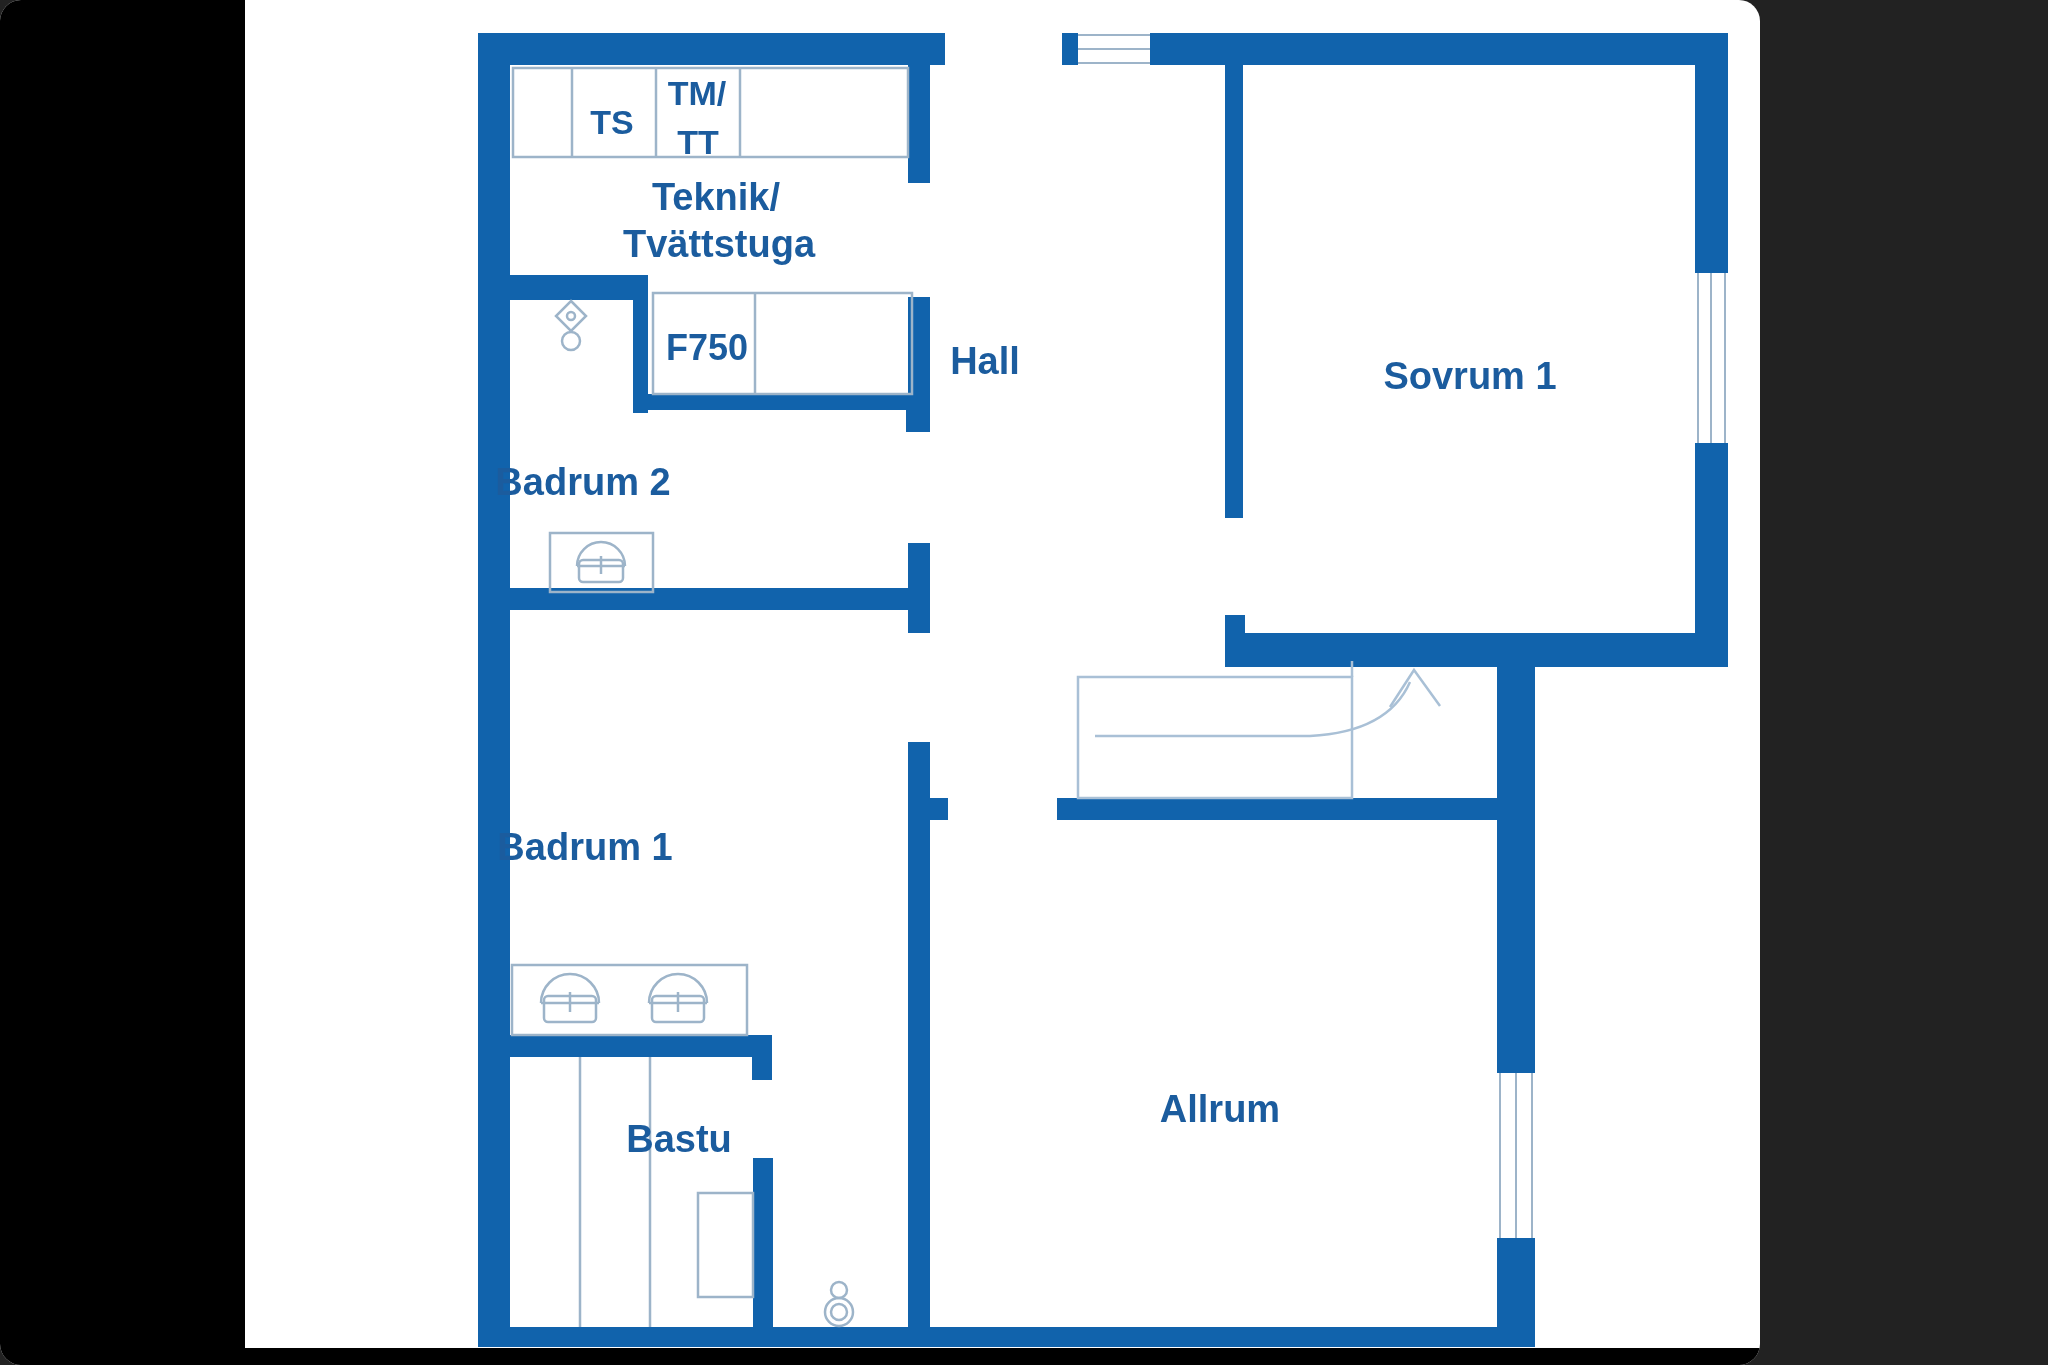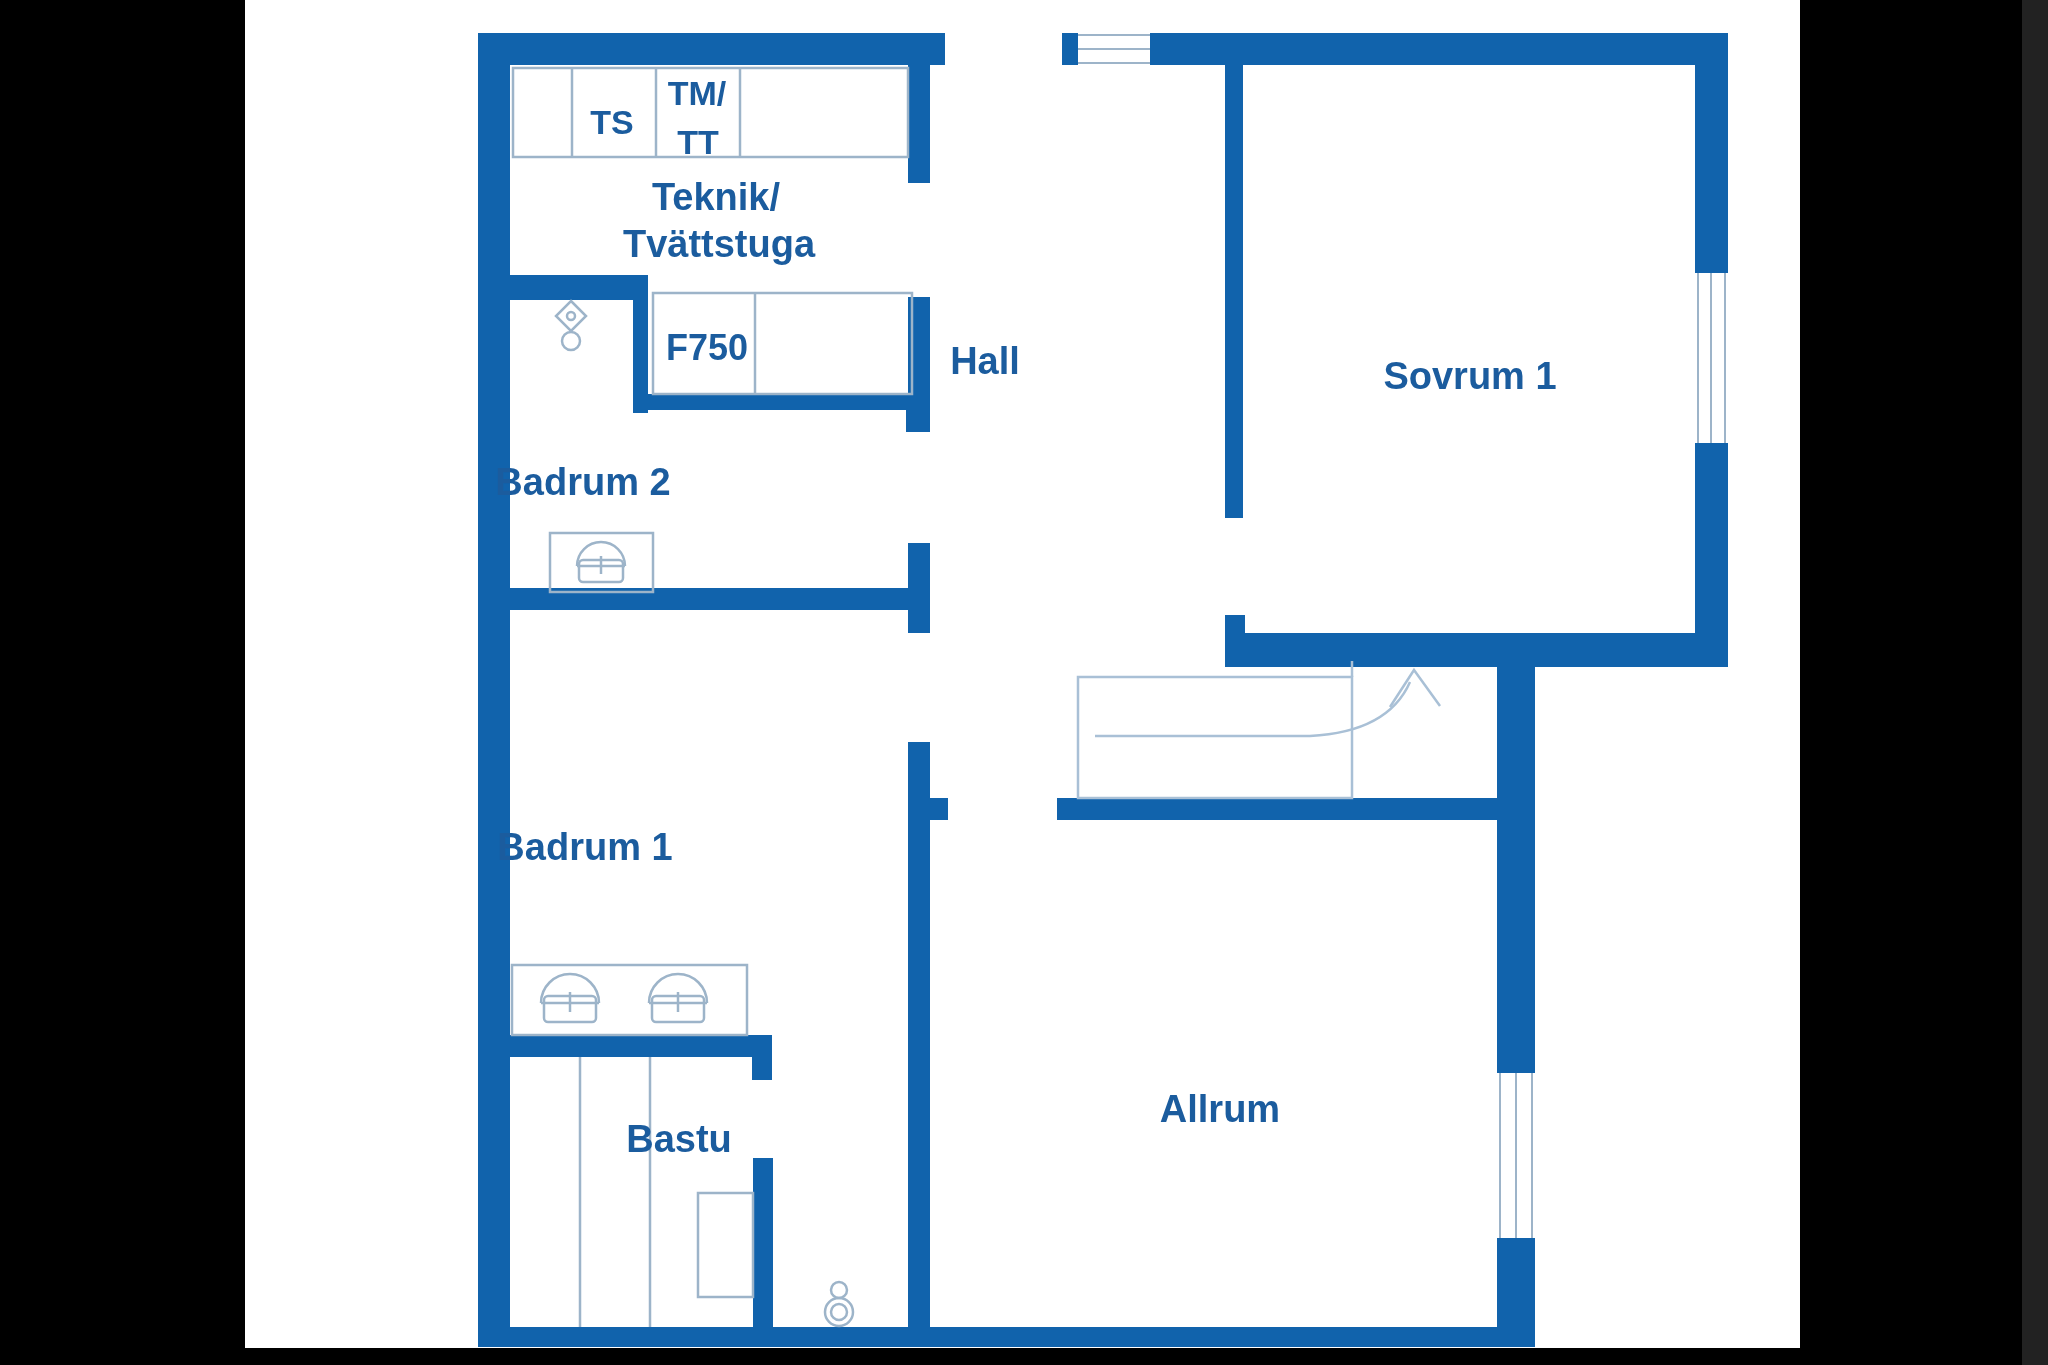--- a/index.html
+++ b/index.html
@@ -6,23 +6,24 @@
     --wall:#1163ac;
     --text:#1b5c9e;
     --thin:#9db4c9;
     --stair:#a9c0d6;
     --bg:#ffffff;
     --letterbox:#000000;
   }
   html,body{margin:0;padding:0;background:#222;}
   .screen{
     position:relative;
-    width:2022px;height:1365px;
+    width:1760px;height:1365px;
     background:var(--bg);
     overflow:hidden;
+    border-radius:21px;
   }
   svg{display:block;position:absolute;left:0;top:0;}
   .wall{fill:var(--wall);stroke:none;}
   .thinline{stroke:var(--thin);stroke-width:2.5;fill:none;}
   .stairline{stroke:var(--stair);stroke-width:2.5;fill:none;}
   .fixture{stroke:var(--thin);stroke-width:2.5;fill:none;}
   .winline{stroke:var(--thin);stroke-width:2;fill:none;}
   .winbg{fill:var(--bg);stroke:none;}
   .lb{fill:var(--letterbox);}
   text.label{

